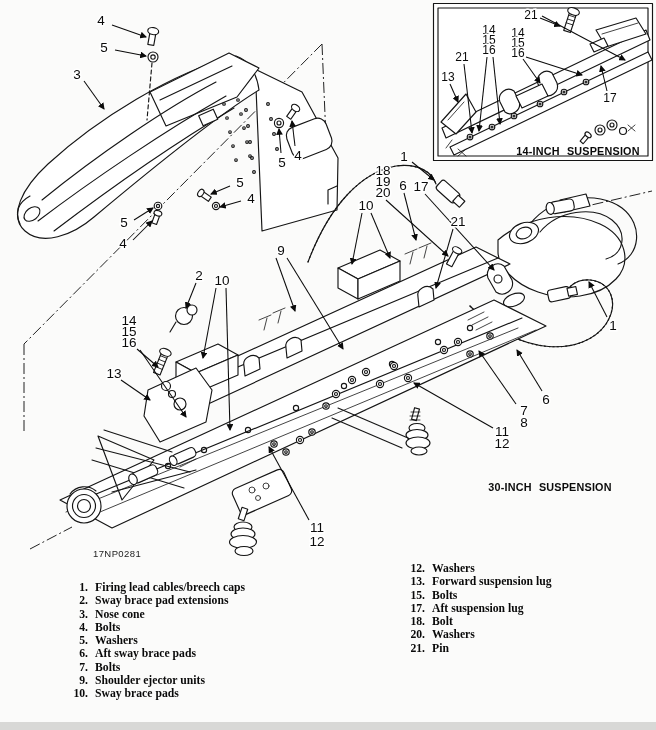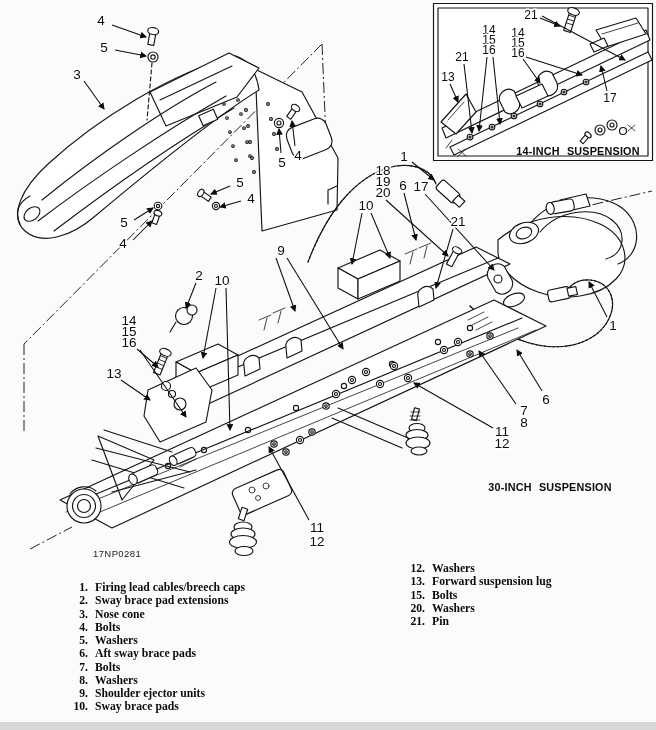--- a/index.html
+++ b/index.html
@@ -449,27 +449,28 @@
 
 <div class="parts">
   <div class="col" id="col-left">
         <div class="prow"><span class="pnum">1.</span><span class="pname">Firing lead cables/breech caps</span></div>
         <div class="prow"><span class="pnum">2.</span><span class="pname">Sway brace pad extensions</span></div>
         <div class="prow"><span class="pnum">3.</span><span class="pname">Nose cone</span></div>
         <div class="prow"><span class="pnum">4.</span><span class="pname">Bolts</span></div>
         <div class="prow"><span class="pnum">5.</span><span class="pname">Washers</span></div>
         <div class="prow"><span class="pnum">6.</span><span class="pname">Aft sway brace pads</span></div>
         <div class="prow"><span class="pnum">7.</span><span class="pname">Bolts</span></div>
-        <div class="prow"><span class="pnum">8.</span><span class="pname">Washers</span></div>
         <div class="prow"><span class="pnum">9.</span><span class="pname">Shoulder ejector units</span></div>
         <div class="prow"><span class="pnum">10.</span><span class="pname">Sway brace pads</span></div>
       </div>
   <div class="col" id="col-right">
         <div class="prow"><span class="pnum">12.</span><span class="pname">Washers</span></div>
         <div class="prow"><span class="pnum">13.</span><span class="pname">Forward suspension lug</span></div>
         <div class="prow"><span class="pnum">15.</span><span class="pname">Bolts</span></div>
+        <div class="prow"><span class="pnum">17.</span><span class="pname">Aft suspension lug</span></div>
+        <div class="prow"><span class="pnum">18.</span><span class="pname">Bolt</span></div>
         <div class="prow"><span class="pnum">20.</span><span class="pname">Washers</span></div>
         <div class="prow"><span class="pnum">21.</span><span class="pname">Pin</span></div>
       </div>
 </div>
 
 <div class="scan-edge"></div>
 </div>
 
 </body></html>

